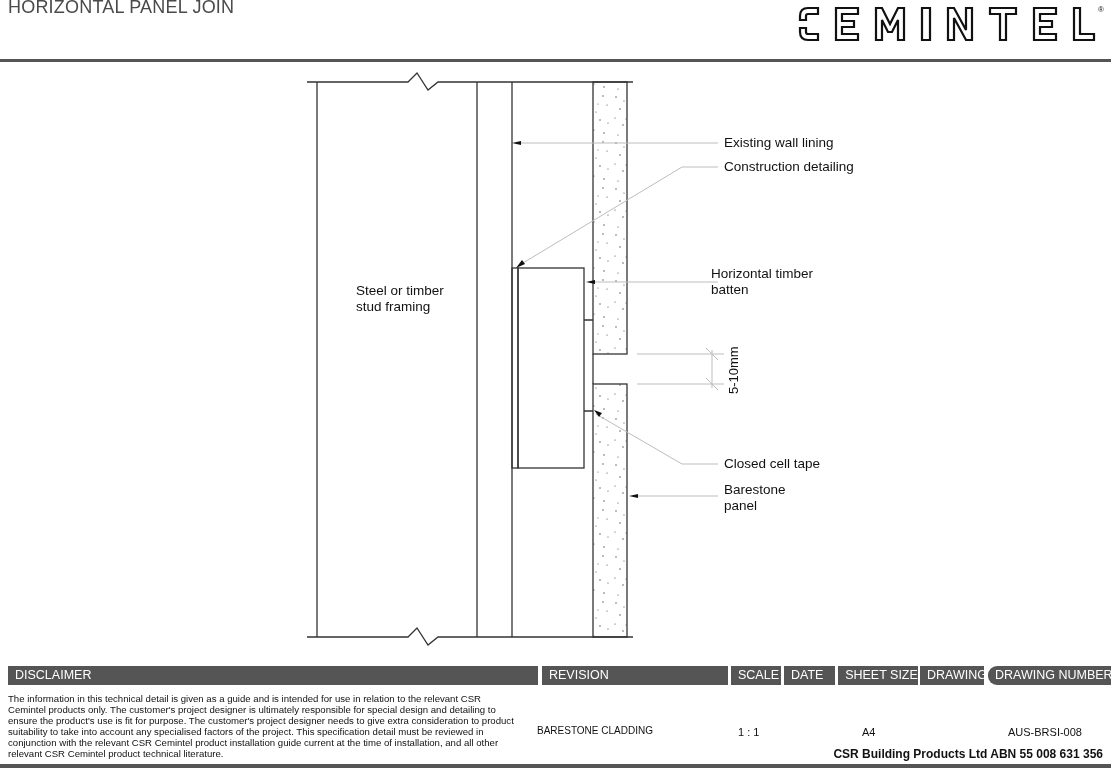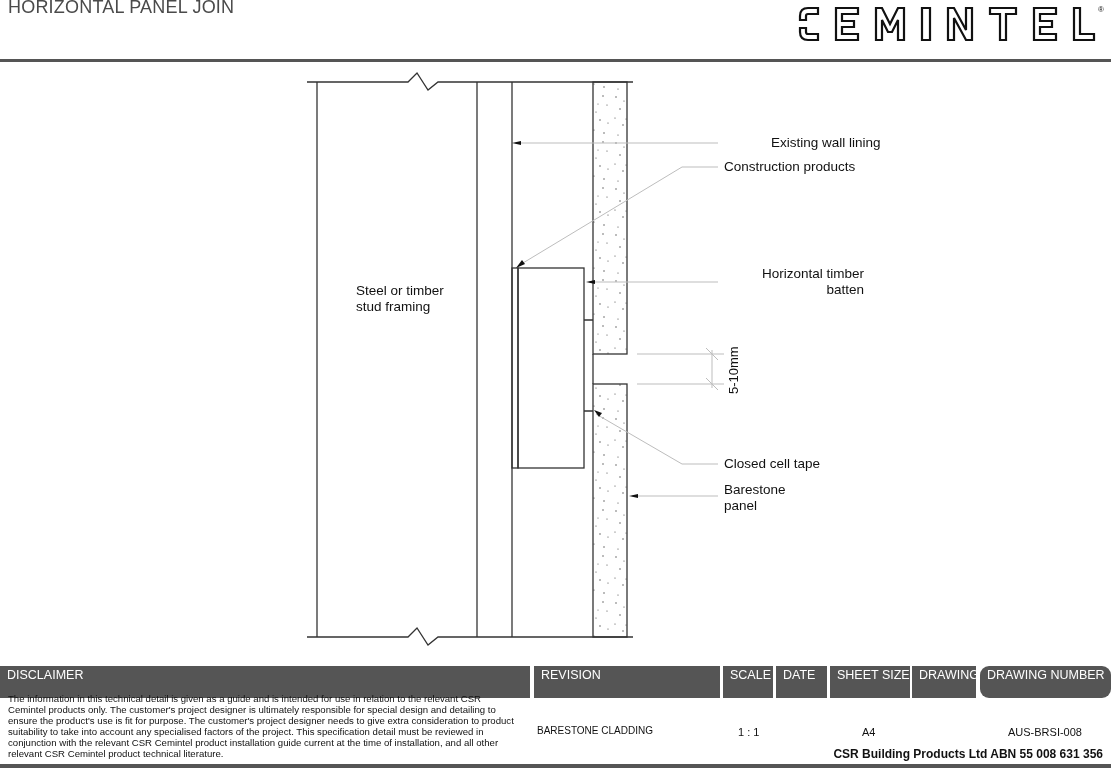--- a/index.html
+++ b/index.html
@@ -3,21 +3,21 @@
 <meta charset="utf-8">
 <style>
   html, body { margin:0; padding:0; background:#ffffff; }
   body { width:1111px; height:768px; position:relative; overflow:hidden; font-family:"Liberation Sans", sans-serif; color:#111; }
   .title { position:absolute; left:8px; top:-3px; font-size:18px; color:#4a4a4a; letter-spacing:0.2px; }
   .logo { position:absolute; left:796px; top:2px; width:312px; height:44px; }
   .hr-top { position:absolute; left:0; top:59px; width:1111px; height:3px; background:#555555; }
   .drawing { position:absolute; left:0; top:62px; width:1111px; height:600px; }
   .lbl { position:absolute; font-size:13.5px; line-height:16px; color:#111; white-space:pre-line; }
   .dim { position:absolute; font-size:13px; color:#111; transform:rotate(-90deg); transform-origin:left top; }
-  .th { position:absolute; top:666px; height:32px; background:#555555; color:#fff; font-size:12.5px; line-height:19px; padding-left:7px; box-sizing:border-box; }
+  .th { position:absolute; top:666px; height:19px; background:#555555; color:#fff; font-size:12.5px; line-height:19px; padding-left:7px; box-sizing:border-box;margin-left:8px; }
   .cell { position:absolute; font-size:11px; color:#111;margin-top:32px; }
   .disclaimer { position:absolute; left:8px; top:693px; width:510px; font-size:9.6px; line-height:11px; color:#111; }
   .abn { position:absolute; right:8px; top:747px; font-size:12px; font-weight:bold; color:#111; }
   .hr-bottom { position:absolute; left:0; top:764px; width:1111px; height:4px; background:#555555; }
 </style>
 </head>
 <body>
 
 <div class="title">HORIZONTAL PANEL JOIN</div>
 
@@ -105,36 +105,36 @@
 
   <g fill="#111">
     <polygon points="512,143 521,141 521,145"></polygon>
     <polygon points="516,268 522,260 525,264"></polygon>
     <polygon points="586,282 595,280 595,284"></polygon>
     <polygon points="594,410 602,413 599,417"></polygon>
     <polygon points="629,496 638,494 638,498"></polygon>
   </g>
 </svg>
 
-<div class="lbl" style="left:724px; top:135px;margin-left:47px;">Existing wall lining</div>
-<div class="lbl" style="left:724px; top:159px;">Construction products</div>
-<div class="lbl" style="left:762px; top:266px;text-align:right;">Horizontal timber
+<div class="lbl" style="left:724px; top:135px;">Existing wall lining</div>
+<div class="lbl" style="left:724px; top:159px;">Construction detailing</div>
+<div class="lbl" style="left:711px; top:266px;">Horizontal timber
 batten</div>
 <div class="lbl" style="left:356px; top:283px;">Steel or timber
 stud framing</div>
 <div class="lbl" style="left:724px; top:456px;">Closed cell tape</div>
 <div class="lbl" style="left:724px; top:482px;">Barestone
 panel</div>
 <div class="dim" style="left:726px; top:394px;">5-10mm</div>
 
 <div class="th" style="left:0; width:530px;">DISCLAIMER</div>
 <div class="th" style="left:534px; width:186px;">REVISION</div>
 <div class="th" style="left:723px; width:50px;">SCALE</div>
 <div class="th" style="left:776px; width:51px;">DATE</div>
-<div class="th" style="left:830px; width:80px;">SHEET SIZE</div>
+<div class="th" style="left:830px; width:80px;text-align:center;">SHEET SIZE</div>
 <div class="th" style="left:912px; width:64px;">DRAWING</div>
 <div class="th" style="left:980px; width:131px;border-radius:9px;">DRAWING NUMBER</div>
 
 <div class="disclaimer">The information in this technical detail is given as a guide and is intended for use in relation to the relevant CSR Cemintel products only. The customer's project designer is ultimately responsible for special design and detailing to ensure the product's use is fit for purpose. The customer's project designer needs to give extra consideration to product suitability to take into account any specialised factors of the project. This specification detail must be reviewed in conjunction with the relevant CSR Cemintel product installation guide current at the time of installation, and all other relevant CSR Cemintel product technical literature.</div>
 <div class="cell" style="left:537px; top:693px; font-size:10px;">BARESTONE CLADDING</div>
 <div class="cell" style="left:738px; top:694px;">1 : 1</div>
 <div class="cell" style="left:790px; top:694px;"></div>
 <div class="cell" style="left:862px; top:694px;">A4</div>
 <div class="cell" style="left:930px; top:694px;"></div>
 <div class="cell" style="left:1008px; top:694px;">AUS-BRSI-008</div>

